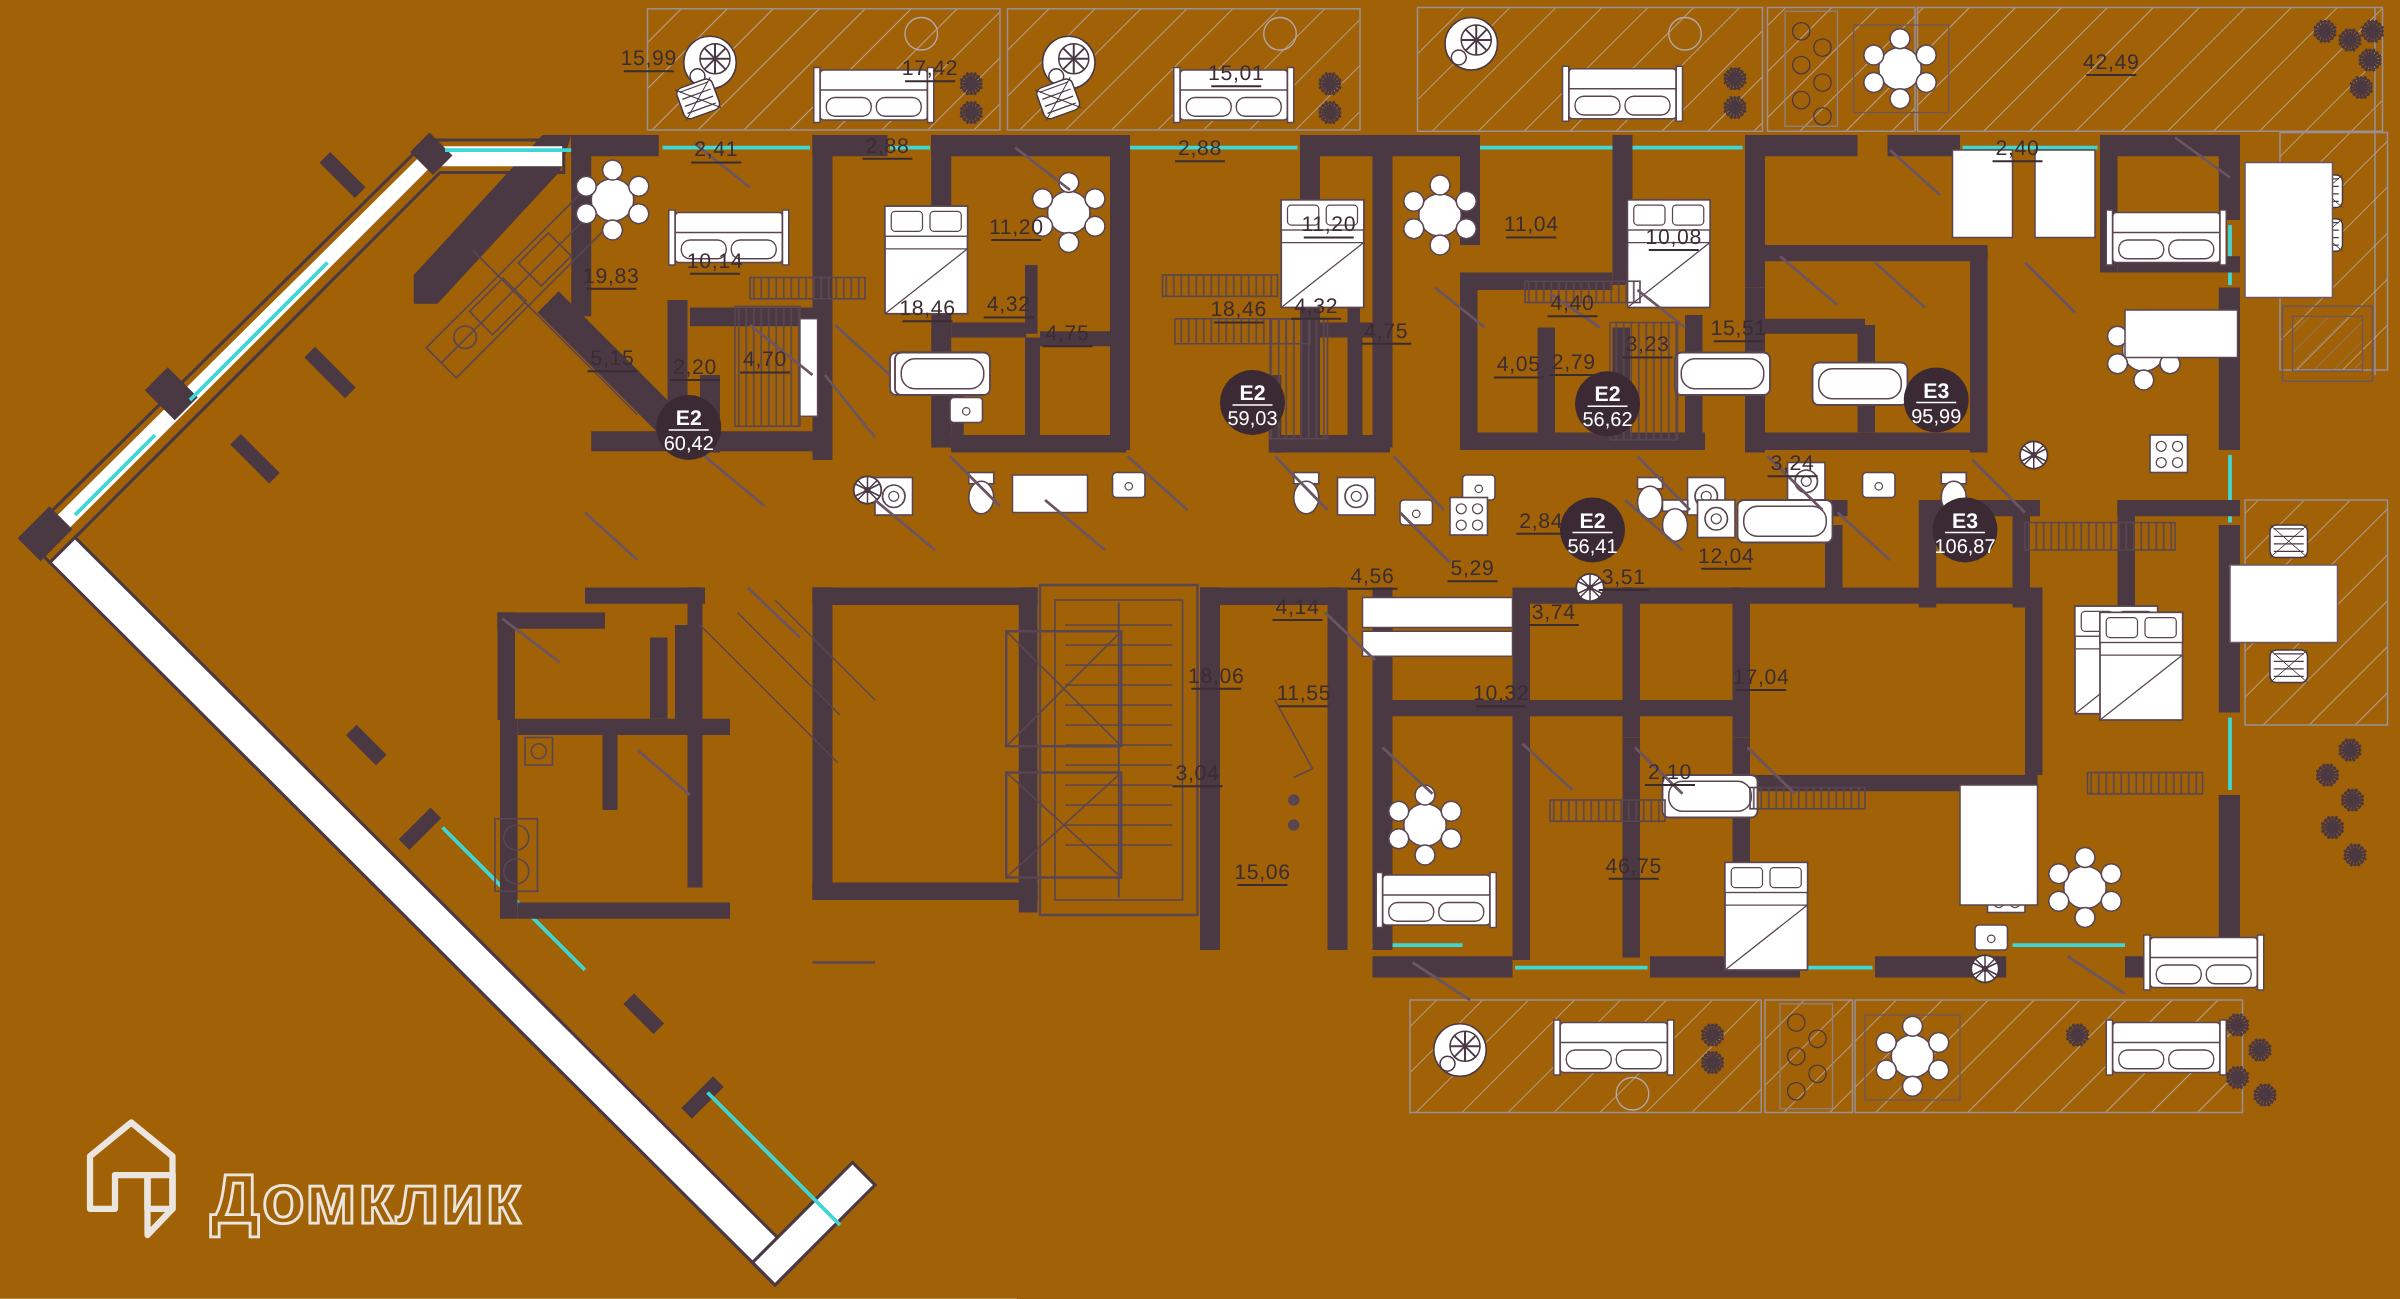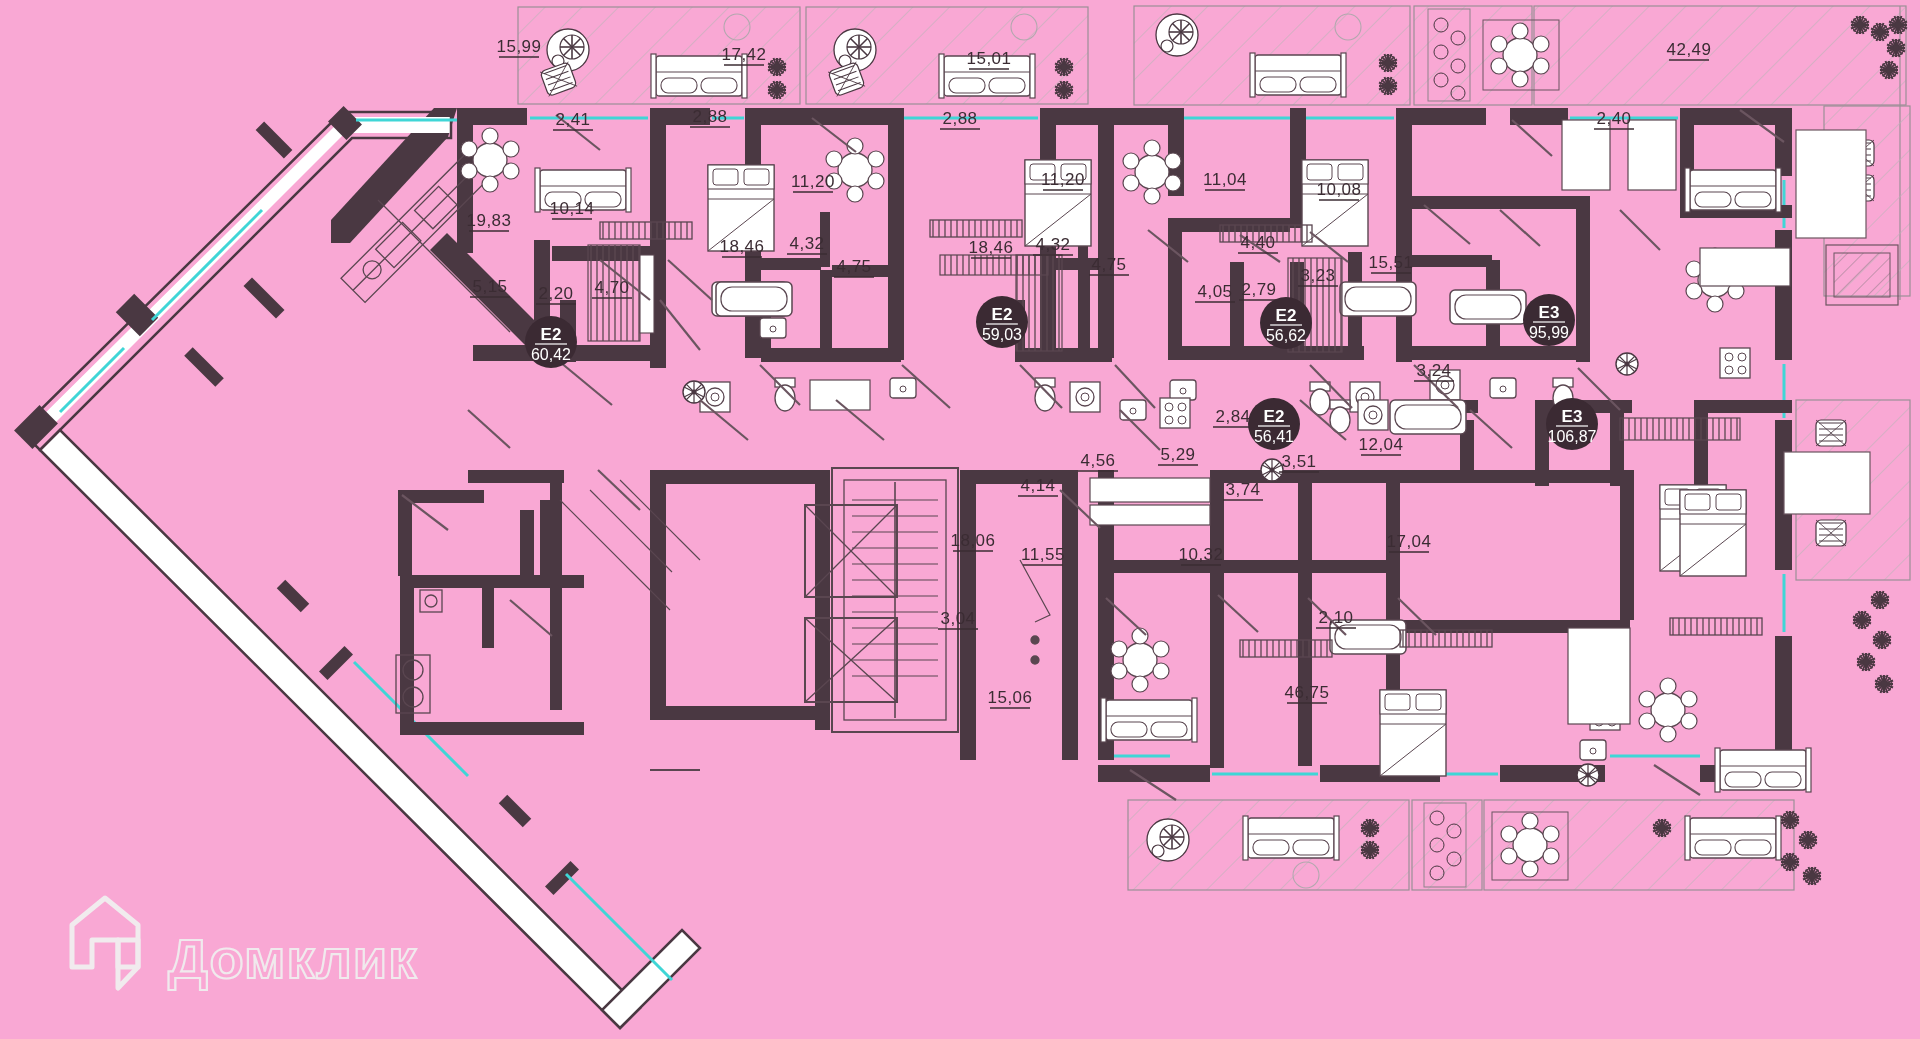--- a/index.html
+++ b/index.html
@@ -13,21 +13,21 @@
     width: 1920px;
     height: 1039px;
     overflow: hidden;
     position: relative;
   }
   #plan-root {
     position: absolute;
     left: 0; top: 0;
     width: 1920px;
     height: 1039px;
-    background: #f9a8d4;
+    background: #a16207;
   }
   svg.plan {
     position: absolute;
     left: 0; top: 0;
     width: 1920px;
     height: 1039px;
     display: block;
   }
   .dim-label {
     font-family: "Liberation Sans", sans-serif;

